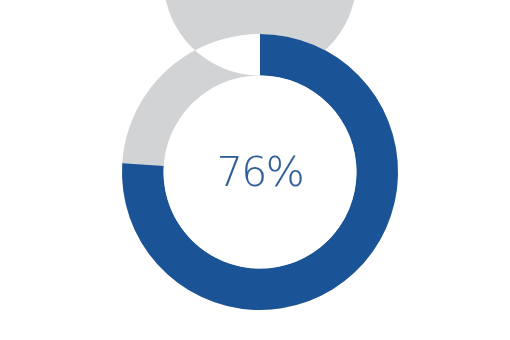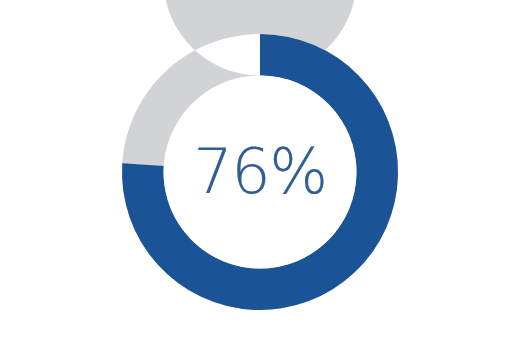--- a/index.html
+++ b/index.html
@@ -36,21 +36,21 @@
     position: absolute;
     left: 260px;
     top: 172px;
     transform: translate(-50%, -50%);
     width: 180px;
     text-align: center;
     pointer-events: none;
   }
   #center-value {
     font-family: "DejaVu Sans", sans-serif;
-    font-size: 62px;
+    font-size: 41px;
     font-weight: 200;
     letter-spacing: -1.5px;
     line-height: 1;
     color: #2f5d95;
     white-space: nowrap;
     -webkit-text-stroke: 0.15px #2f5d95;
   }
 </style>
 </head>
 <body>

